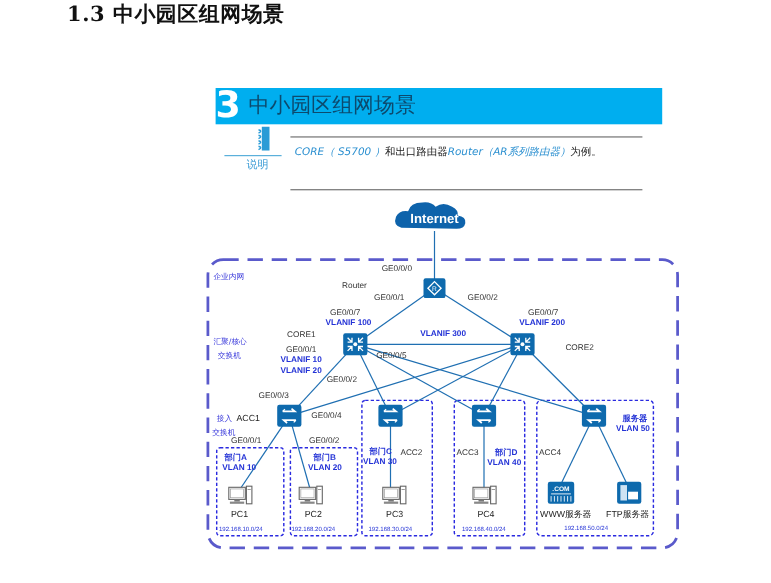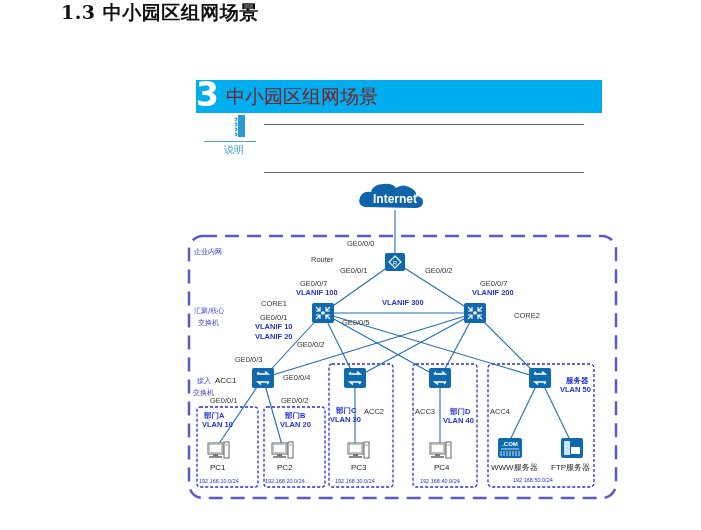--- a/index.html
+++ b/index.html
@@ -1,20 +1,20 @@
 <!DOCTYPE html>
 <html><head>
 <meta charset="utf-8">
 <style>
   html, body { margin:0; padding:0; background:#ffffff; }
   body { width:701px; height:530px; position:relative; overflow:hidden; font-family:"DejaVu Sans", sans-serif; }
   .heading { position:absolute; left:61px; top:0; font-size:19px; font-weight:bold; color:#111; font-family:"DejaVu Serif", serif; letter-spacing:0.5px; }
   .banner { position:absolute; left:196px; top:80px; width:406px; height:33px; background:#00aeef; }
   .banner-num { position:absolute; left:0; top:-3px; width:22px; height:36px; font-size:33px; font-weight:bold; color:#fff; font-family:"DejaVu Sans", sans-serif; line-height:36px; text-align:center; }
-  .banner-title { position:absolute; left:30px; top:5px; font-size:19px; color:#7f1d1d; line-height:22px; }
+  .banner-title { position:absolute; left:30px; top:5px; font-size:19px; color:#0c4a6e; line-height:22px; }
   .note-icon { position:absolute; left:232px; top:115px; width:14px; height:22px; }
   .note-underline { position:absolute; left:204px; top:141px; width:52px; height:1px; background:#4aa8d8; }
   .note-label { position:absolute; left:224px; top:143px; font-size:10px; color:#3a9bd5; }
   .note-rule { position:absolute; left:264px; height:1px; background:#666; width:320px; }
   .note-text { position:absolute; left:268px; top:130px; width:320px; font-size:9.5px; color:#222; line-height:18px; }
   .note-text .em { color:#2a8fd0; font-style:italic; }
   svg.diagram { position:absolute; left:0; top:0; }
   .lbl { font-family:"Liberation Sans", sans-serif; font-size:7.5px; fill:#333; }
   .vlan { font-family:"Liberation Sans", sans-serif; font-size:7.5px; font-weight:bold; fill:#2433d6; }
   .zone { font-family:"DejaVu Sans", sans-serif; font-size:7px; fill:#3a3adb; }
@@ -32,20 +32,21 @@
 </div>
 
 <svg class="note-icon" viewBox="0 0 14 22">
   <rect x="6" y="0" width="7" height="22" fill="#2a9bd6"></rect>
   <path d="M3 3 q4 1 0 3 M3 8 q4 1 0 3 M3 13 q4 1 0 3 M3 18 q4 1 0 3" stroke="#2a9bd6" stroke-width="1.3" fill="none"></path>
 </svg>
 <div class="note-underline"></div>
 <div class="note-label">说明</div>
 <div class="note-rule" style="top:124px"></div>
 <div class="note-text">
+  <div><span class="em">CORE（ S5700 ）</span><span>和出口路由器</span><span class="em">Router（AR系列路由器）</span><span>为例。</span></div>
 </div>
 <div class="note-rule" style="top:172px"></div>
 
 <svg class="diagram" width="701" height="530">
   <defs>
     <g id="swIcon">
       <rect x="-11" y="-10" width="22" height="20" rx="2" fill="#0e6aad"></rect>
       <path d="M-6 -4 h11 l-3 -2.5 M6 4 h-11 l3 2.5" stroke="#fff" stroke-width="1.6" fill="none"></path>
       <path d="M-6 -4 l2 -2 M6 4 l-2 2" stroke="#fff" stroke-width="1.2" fill="none"></path>
     </g>

